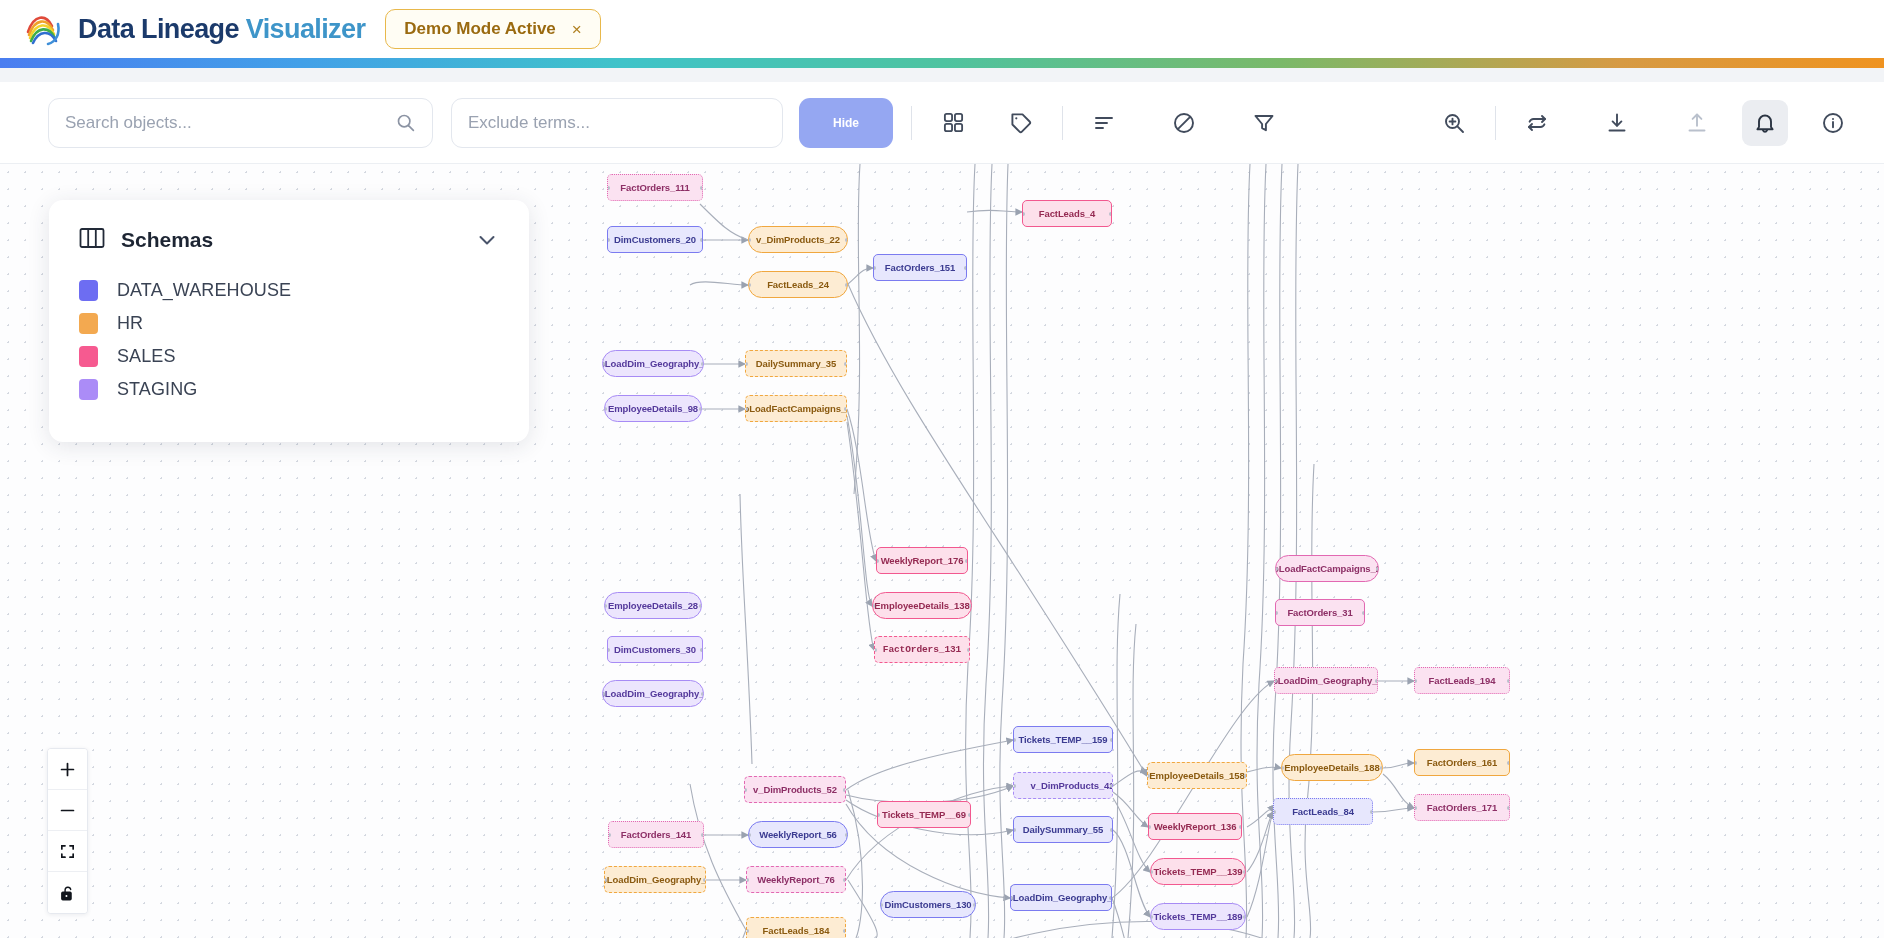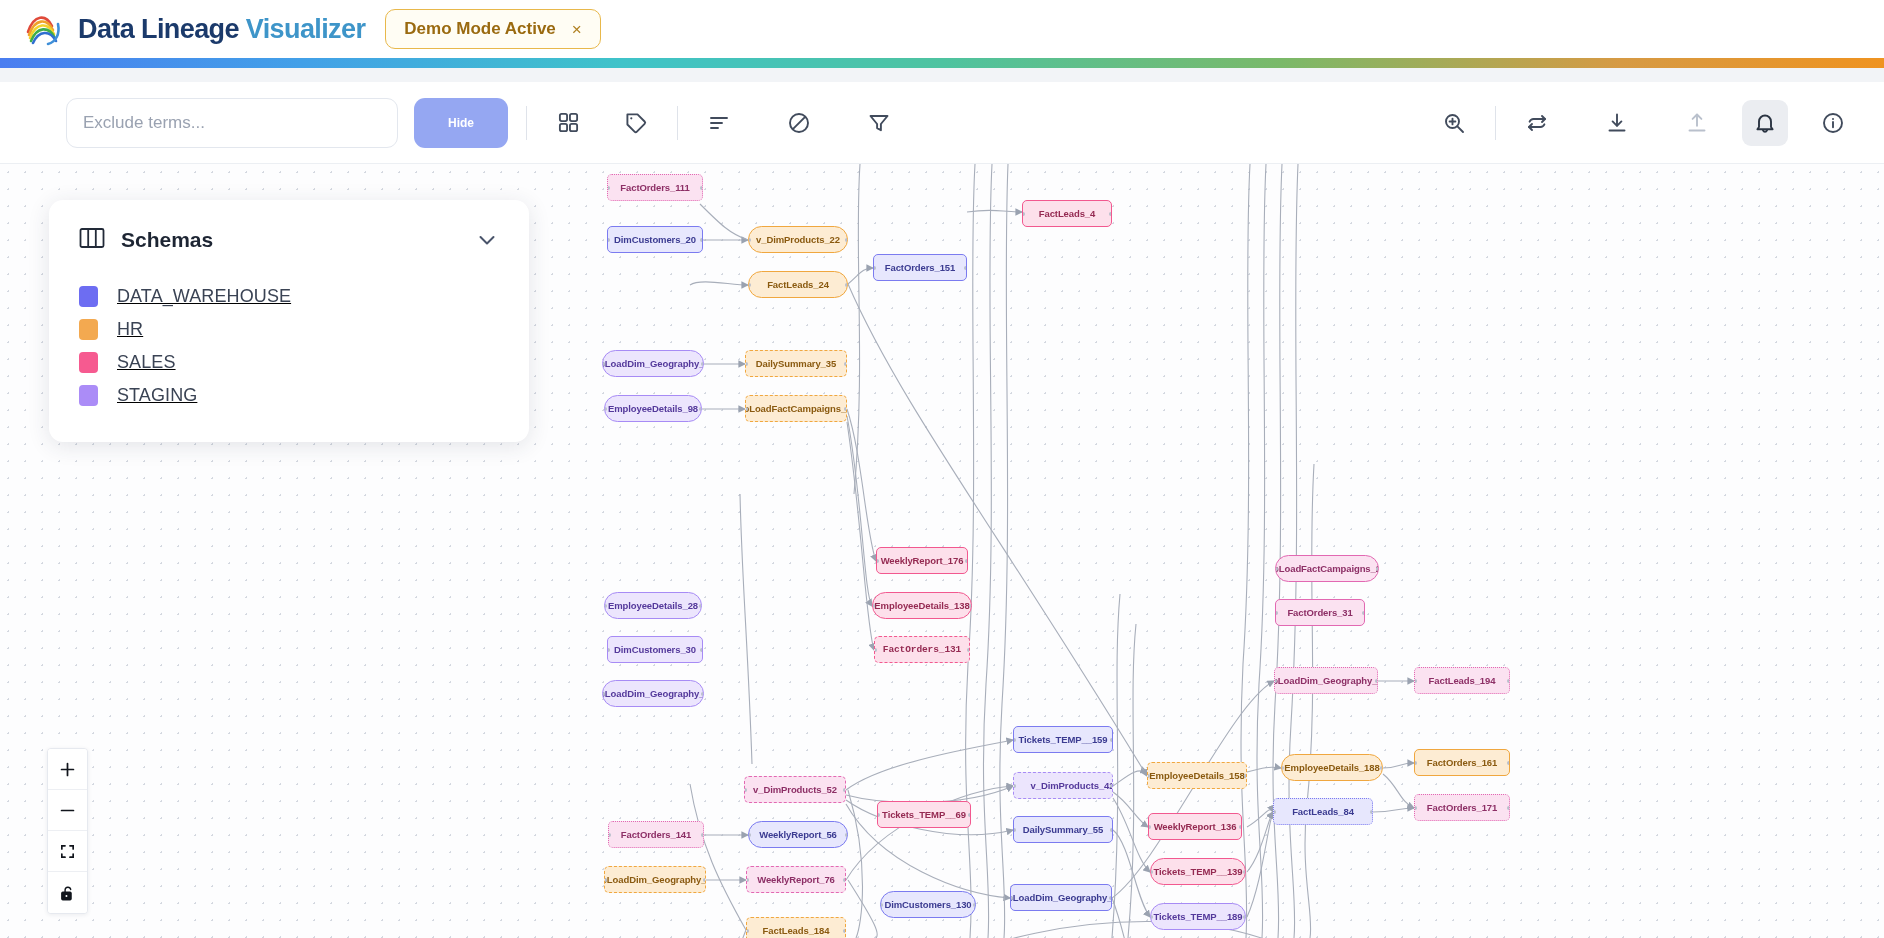--- a/index.html
+++ b/index.html
@@ -160,24 +160,23 @@
     width: 480px;
     background: #ffffff;
     border-radius: 14px;
     box-shadow: 0 4px 22px rgba(40,50,75,.12);
     padding: 26px 30px 30px 30px;
   }
   .sp-head { display: flex; align-items: center; gap: 16px; margin-bottom: 26px; }
   .sp-title { font-size: 21px; font-weight: 700; color: #1d2533; flex: 1; }
   .sp-chev { color: #4a5costume; color:#49546a; cursor: pointer; display:flex; }
   .sp-row {
-    display: flex; align-items: center; gap: 19px;
+    display: flex; align-items: flex-start; gap: 19px;
     height: 33px;
     cursor: pointer;
-    text-decoration: underline;
   }
   .sw { width: 19px; height: 21px; border-radius: 4px; flex: none; }
   .sp-label { font-size: 18px; color: #3a4354; letter-spacing: .1px; }
 
   
   .zoom-ctrl {
     position: absolute; left: 47px; top: 584px;
     width: 41px;
     background: #ffffff;
     border: 1px solid #e6e9ef;
@@ -211,20 +210,29 @@
   <div class="demo-badge">
     <span>Demo Mode Active</span>
     <span class="x">×</span>
   </div>
 </div>
 <div class="grad-strip"></div>
 <div class="subtle-bar"></div>
 
 <div class="toolbar">
 
+  <div class="field" id="search-field">
+    <input value="" placeholder="Search objects..." style="">
+    <span class="fi">
+      <svg width="21" height="21" viewBox="0 0 24 24" fill="none" stroke="#8b93a3" stroke-width="1.9">
+        <circle cx="10.5" cy="10.5" r="6.5"></circle>
+          <path d="M15.5 15.5 L21 21" stroke-linecap="round"></path>
+      </svg>
+    </span>
+  </div>
 
   <div class="field" id="exclude-field">
     <input value="" placeholder="Exclude terms..." style="">
   </div>
 
   <button class="hide-btn">Hide</button>
 
   <div class="tb-div"></div>
 
   <div class="tb-btn">

